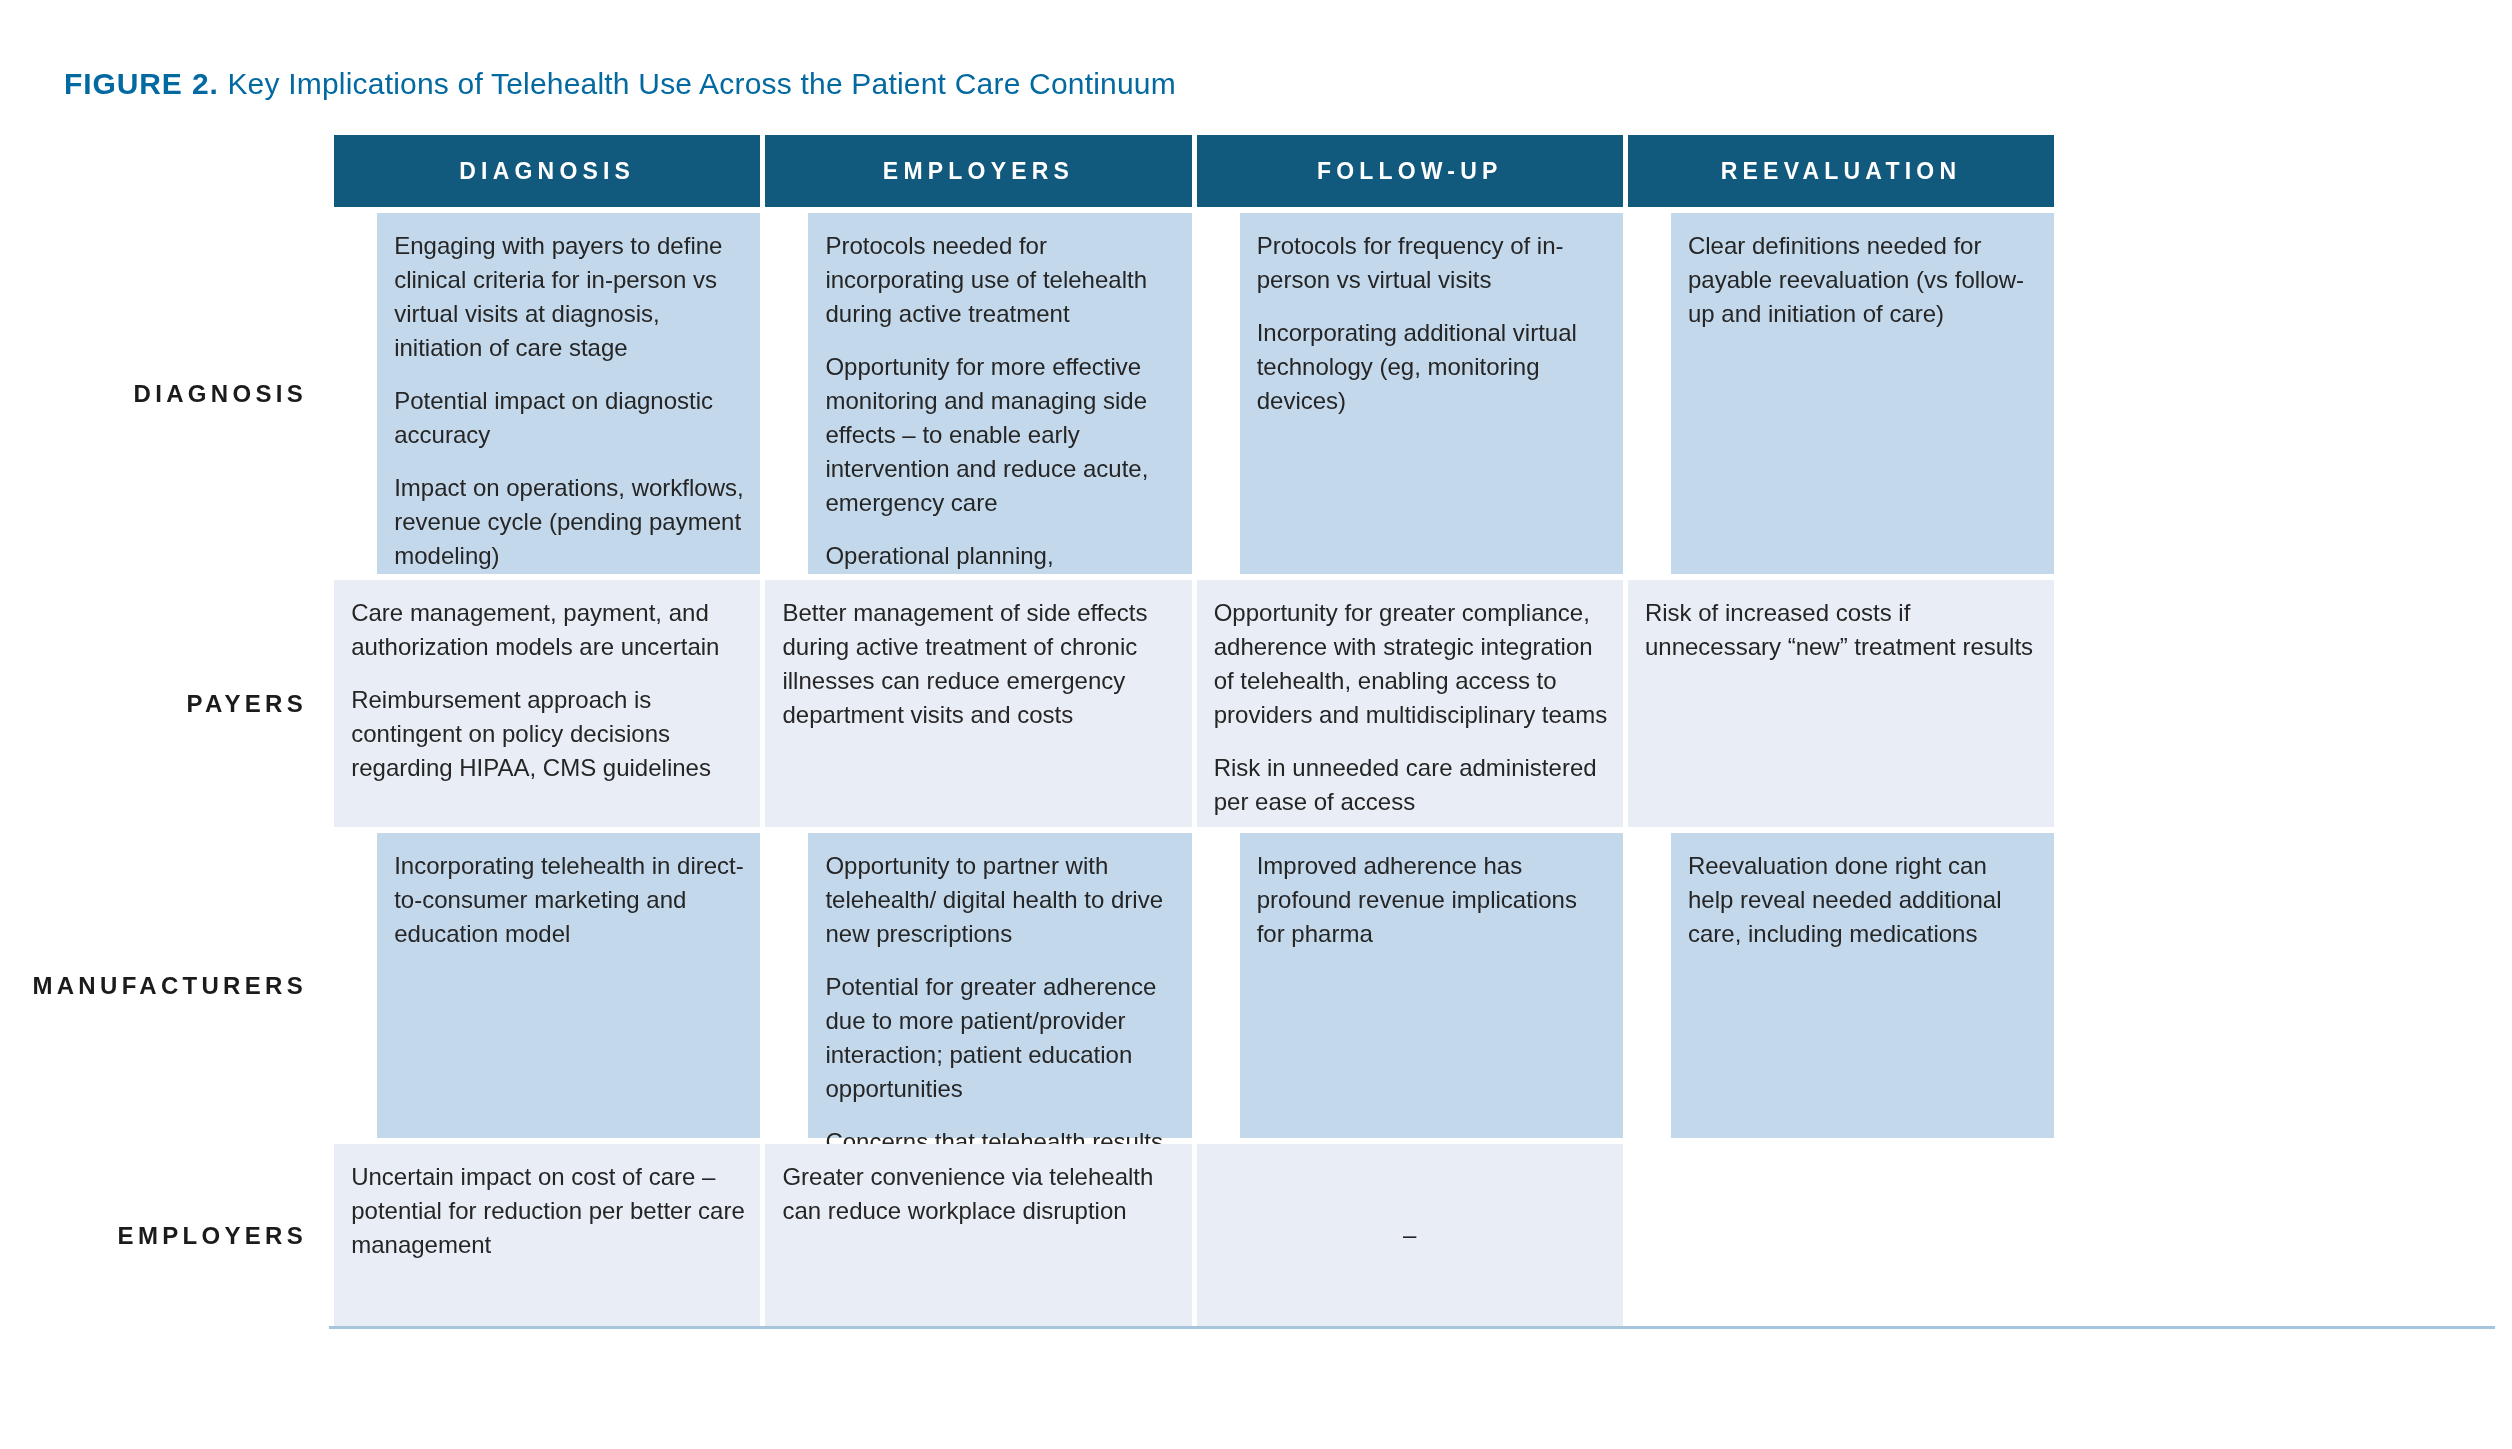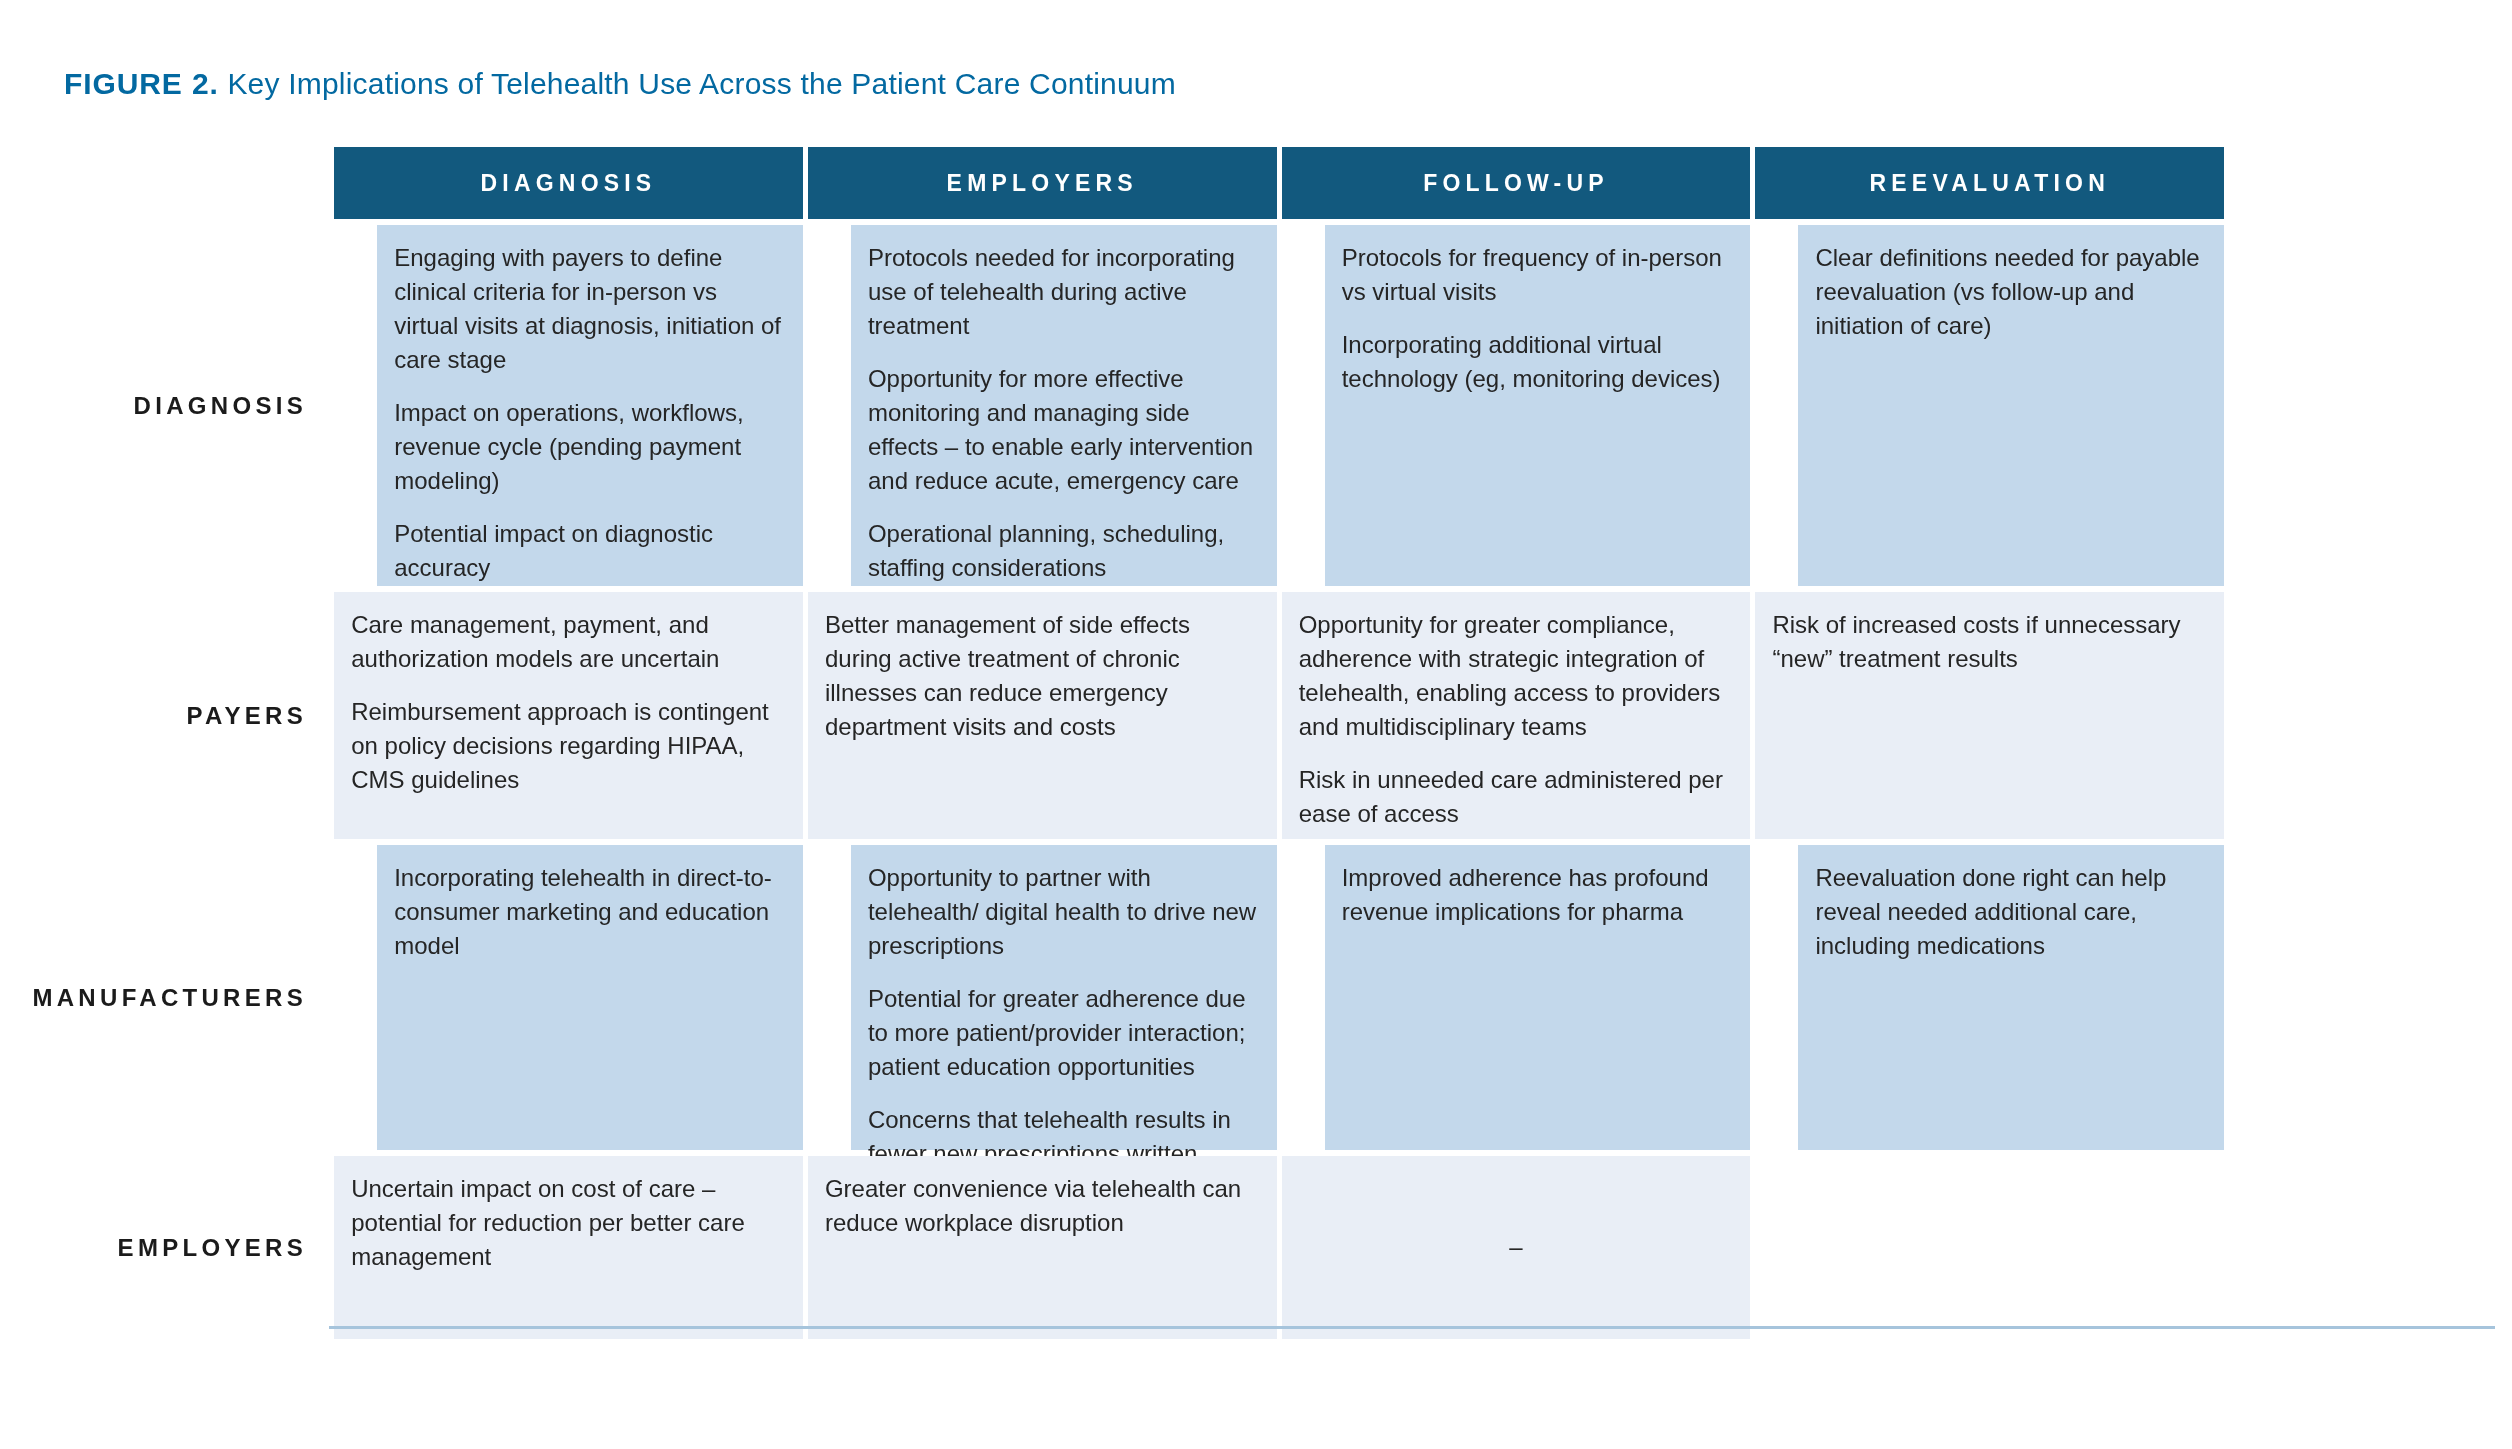--- a/index.html
+++ b/index.html
@@ -15,22 +15,22 @@
     position: absolute;
     left: 64px; top: 67px;
     font-size: 30px;
     color: #0369a1;
     letter-spacing: 0.2px;
     white-space: nowrap;
   }
   .fig-label { font-weight: 700; margin-right: 8.6px; letter-spacing: 0.9px; }
   .grid {
     position: absolute;
-    left: 0; top: 147px;
-    width: 2224px;
+    left: 0; top: 135px;
+    width: 2054px;
     display: grid;
     grid-template-columns: 329px repeat(4, 1fr);
     grid-template-rows: 72px 361px 247px 305px 183px;
     gap: 6px 5.2px;
   }
   .corner { background: transparent; }
   .head {
     background: var(--header_bg, #12597E);
     color: var(--header_text, #fff);
     display: flex; align-items: center; justify-content: center;
@@ -73,22 +73,22 @@
 
 <div class="grid">
     <div class="corner"></div>
     <div class="head">DIAGNOSIS</div>
     <div class="head">EMPLOYERS</div>
     <div class="head">FOLLOW-UP</div>
     <div class="head">REEVALUATION</div>
     <div class="rowlabel">DIAGNOSIS</div>
     <div class="cell shade-a">
       <p>Engaging with payers to define clinical criteria for in-person vs virtual visits at diagnosis, initiation of care stage</p>
+      <p>Potential impact on diagnostic accuracy</p>
       <p>Impact on operations, workflows, revenue cycle (pending payment modeling)</p>
-      <p>Potential impact on diagnostic accuracy</p>
     </div>
     <div class="cell shade-a">
       <p>Protocols needed for incorporating use of telehealth during active treatment</p>
       <p>Opportunity for more effective monitoring and managing side effects – to enable early intervention and reduce acute, emergency care</p>
       <p>Operational planning, scheduling, staffing considerations</p>
       <p>Ability to conduct more follow-up as needed</p>
     </div>
     <div class="cell shade-a">
       <p>Protocols for frequency of in-person vs virtual visits</p>
       <p>Incorporating additional virtual technology (eg, monitoring devices)</p>

